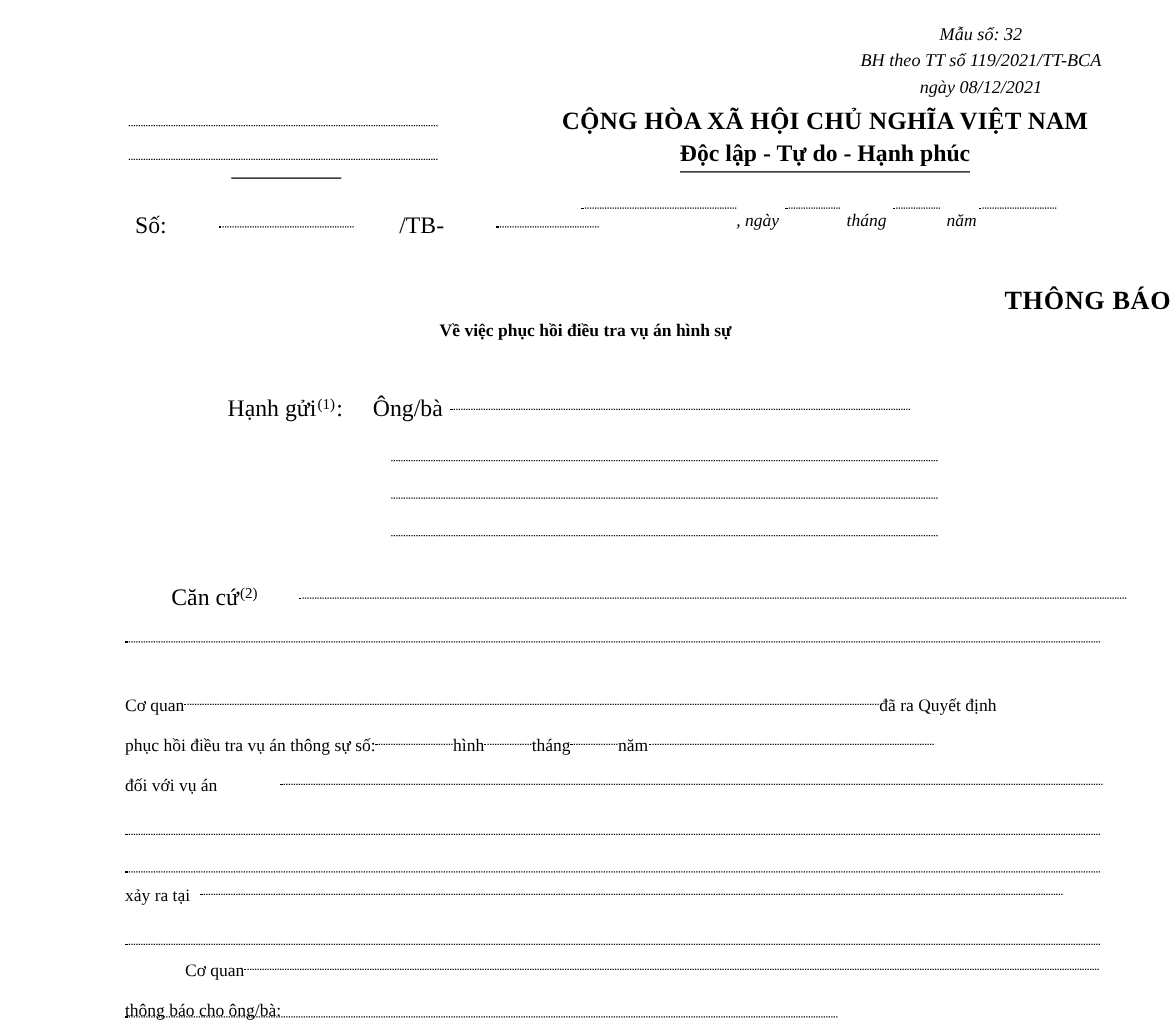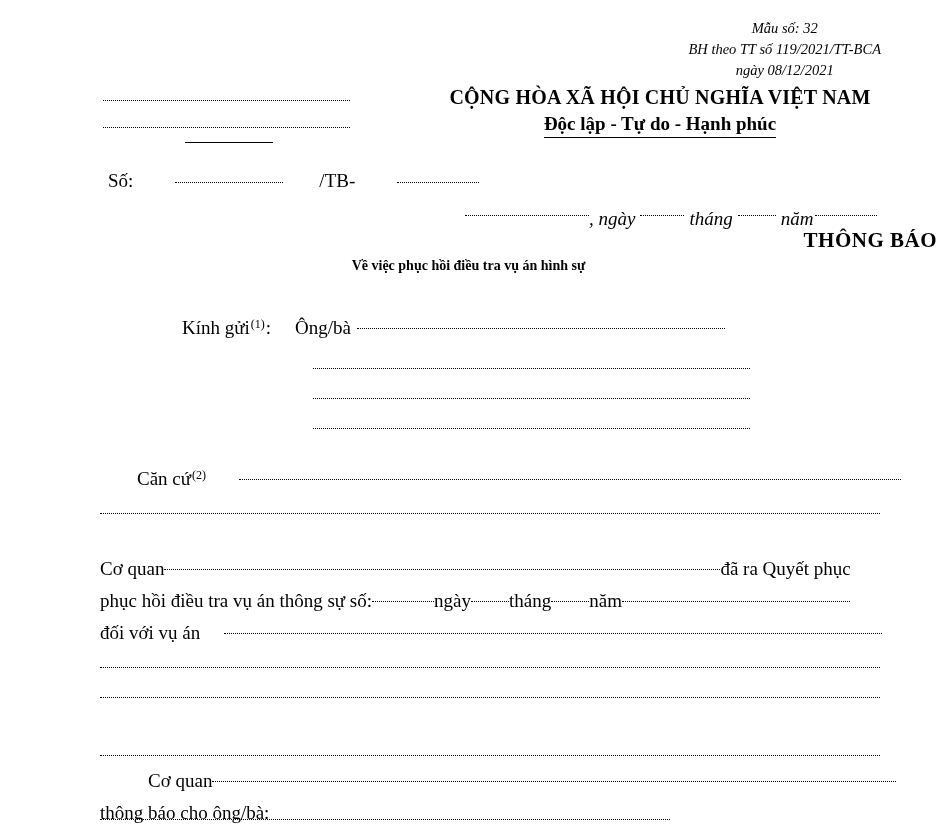--- a/index.html
+++ b/index.html
@@ -88,26 +88,25 @@
     border-bottom: 1.7px dotted #000;
     height: 0;
     position: relative;
     top: -4px;
   }
 
   
   .date-line {
     top: 170px;
     left: 465px;
-    font-size: 19px;
+    font-size: 14px;
     font-style: italic;
     white-space: nowrap;
     display: flex;
-    align-items: center;
-    margin-top: 38px;
+    align-items: flex-start;
   }
   .date-line .fill-dots {
     display: inline-block;
     border-bottom: 1.7px dotted #000;
     height: 0;
     position: relative;
     top: -4px;
   }
 
   
@@ -182,21 +181,21 @@
     height: 0;
     position: relative;
     top: -5px;
     margin-left: 32px;
     width: 662px;
   }
   .canccu-blank { top: 513px; left: 100px; width: 780px; }
 
   
   .body-line {
-    font-size: 19px;
+    font-size: 14px;
     white-space: nowrap;
     display: flex;
     align-items: baseline;
     left: 100px;
   }
   .body-line .fill-dots {
     display: inline-block;
     border-bottom: 1.7px dotted #000;
     height: 0;
     position: relative;
@@ -251,61 +250,65 @@
     <span>tháng</span>
     <span class="fill-dots" style="width:38px; margin-left:5px; margin-right:5px;"></span>
     <span>năm</span>
     <span class="fill-dots" style="width:62px; margin-left:2px;"></span>
   </div>
 
   <div class="abs doc-title">THÔNG BÁO</div>
   <div class="abs doc-subtitle">Về việc phục hồi điều tra vụ án hình sự</div>
 
   <div class="abs recipient">
-    <span>Kính gửi</span>
+    <span>Hạnh gửi</span>
     <span class="sup">(1)</span>
     <span>:</span>
     <span class="ongba">Ông/bà</span>
     <span class="fill-dots" style="width:368px;"></span>
   </div>
   <div class="abs dotline recip-blank-1"></div>
   <div class="abs dotline recip-blank-2"></div>
   <div class="abs dotline recip-blank-3"></div>
 
   <div class="abs canccu">
     <span>Căn cứ</span>
     <span class="sup">(2)</span>
     <span class="fill-dots"></span>
   </div>
   <div class="abs dotline canccu-blank"></div>
 
   <div class="abs body-line line-coquan">
     <span class="justified-words">Cơ quan</span>
     <span class="fill-dots" style="width:556px;"></span>
-    <span class="tail-words">đã ra Quyết phục</span>
+    <span class="tail-words">đã ra Quyết định</span>
   </div>
 
   <div class="abs body-line line-phuchoi">
     <span>phục hồi điều tra vụ án thông sự số:</span>
     <span class="fill-dots" style="width:62px;"></span>
-    <span>ngày</span>
+    <span>hình</span>
     <span class="fill-dots" style="width:38px;"></span>
     <span>tháng</span>
     <span class="fill-dots" style="width:38px;"></span>
     <span>năm</span>
     <span class="fill-dots" style="width:228px;"></span>
   </div>
 
   <div class="abs body-line line-doivoi">
     <span>đối với vụ án</span>
     <span class="fill-dots" style="width:658px; margin-left:8px;"></span>
   </div>
   <div class="abs dotline blank-a"></div>
   <div class="abs dotline blank-b"></div>
 
+  <div class="abs body-line line-xayra">
+    <span>xảy ra tại</span>
+    <span class="fill-dots" style="width:690px; margin-left:8px;"></span>
+  </div>
   <div class="abs dotline blank-c"></div>
 
   <div class="abs body-line line-coquan2">
     <span>Cơ quan</span>
     <span class="fill-dots" style="width:684px;"></span>
   </div>
   <div class="abs body-line line-thongbao">
     <span>thông báo cho ông/bà:</span>
     <span class="fill-dots" style="width:570px;"></span>
   </div>

